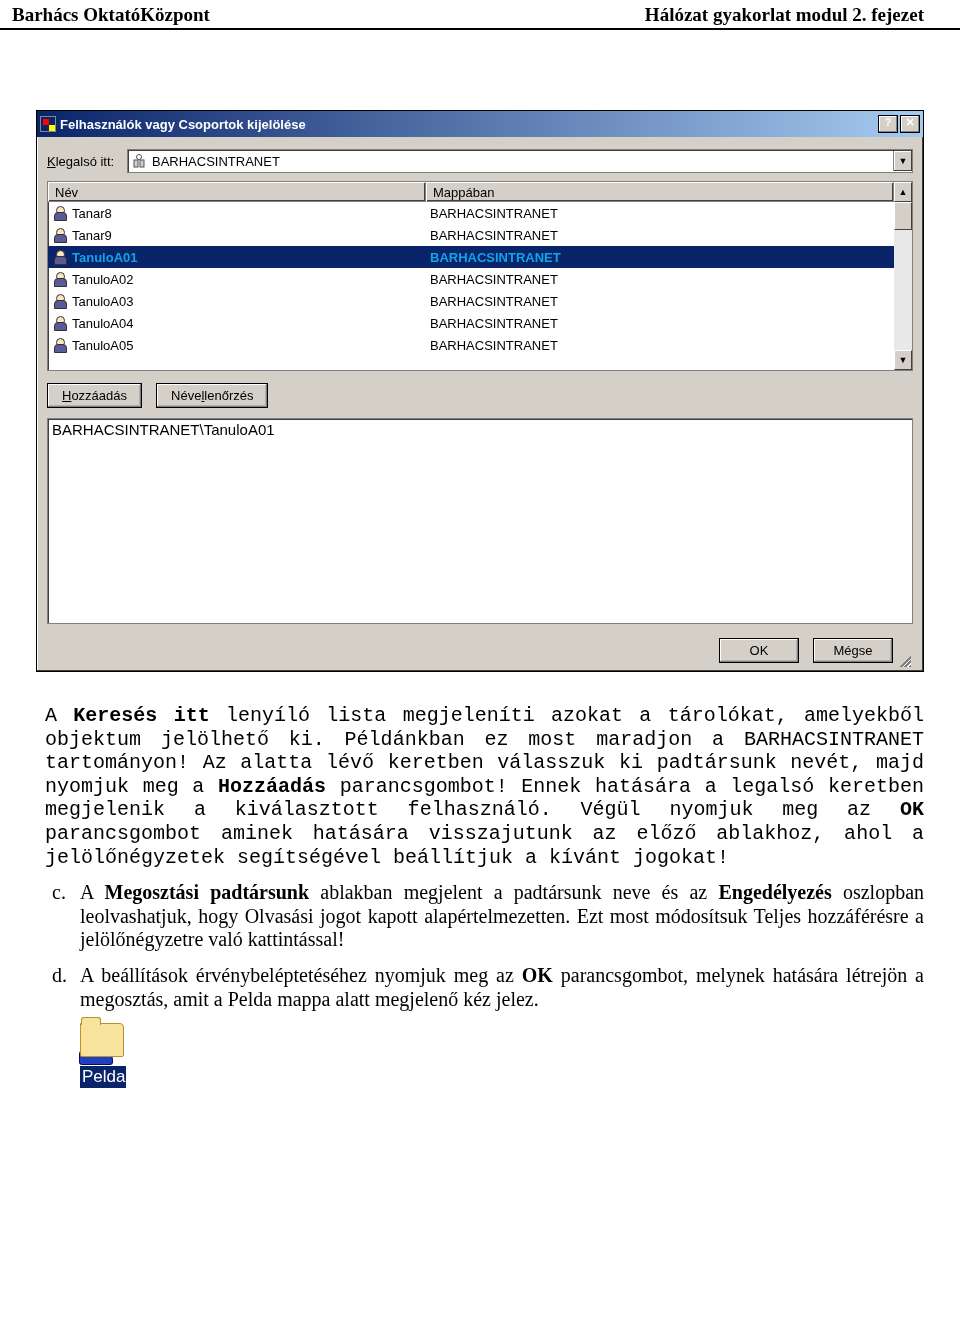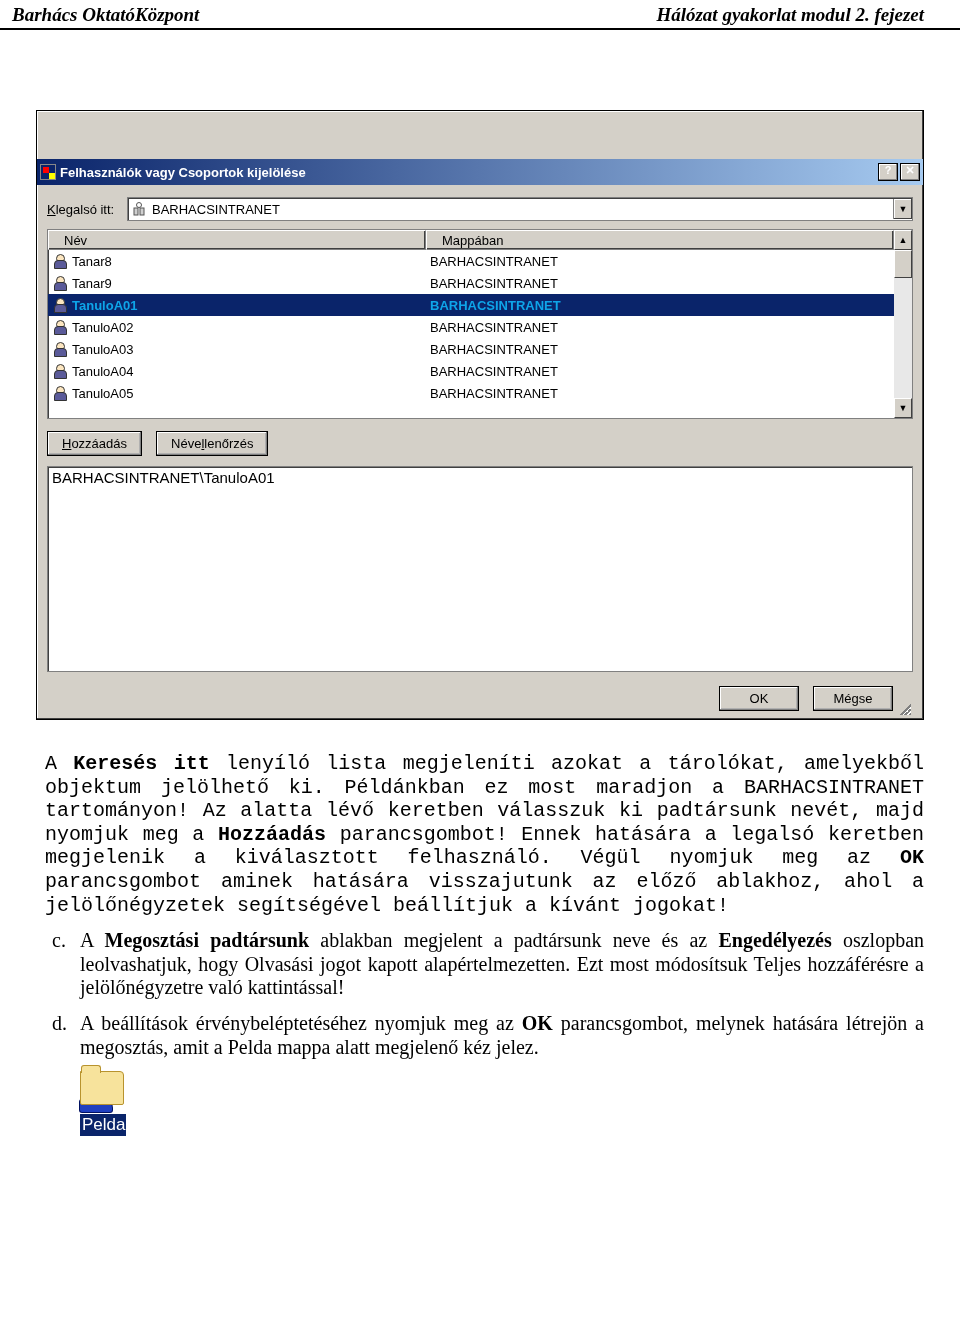--- a/index.html
+++ b/index.html
@@ -6,21 +6,20 @@
     margin: 0;
     padding: 0;
     background: #fff;
     font-family: "Times New Roman", serif;
     width: 960px;
   }
   .page-header {
     display: flex;
     justify-content: space-between;
     font-weight: bold;
-    font-style: italic;
     font-size: 19px;
     padding: 4px 36px 2px 12px;
     border-bottom: 2px solid #000;
   }
   .content-wrap {
     padding: 80px 36px 20px 36px;
   }
   .win-dialog {
     font-family: Tahoma, "MS Sans Serif", sans-serif;
     font-size: 13px;
@@ -31,21 +30,20 @@
     box-sizing: border-box;
   }
   .titlebar {
     display: flex;
     align-items: center;
     background: linear-gradient(to right, #0a246a, #a6caf0);
     color: #fff;
     font-weight: bold;
     padding: 2px 3px;
     height: 22px;
-    margin-top: 48px;
   }
   .titlebar .app-icon {
     width: 16px;
     height: 16px;
     margin-right: 4px;
     background: linear-gradient(#f00, #f00) 2px 2px/6px 6px no-repeat,
                 linear-gradient(#ff0, #ff0) 8px 8px/6px 6px no-repeat,
                 #0a246a;
     border: 1px solid #888;
     box-sizing: border-box;
@@ -118,21 +116,21 @@
   .list-header {
     display: flex;
     background: #d4d0c8;
     height: 20px;
     flex-shrink: 0;
   }
   .col-head {
     border: 1px solid;
     border-color: #fff #808080 #808080 #fff;
     box-shadow: inset -1px -1px 0 #404040;
-    padding: 2px 15px;
+    padding: 2px 6px;
     box-sizing: border-box;
     font-size: 13px;
   }
   .col-head.c-name { width: 378px; }
   .col-head.c-folder { flex: 1; }
   .list-body {
     flex: 1;
   }
   .list-row {
     display: flex;

